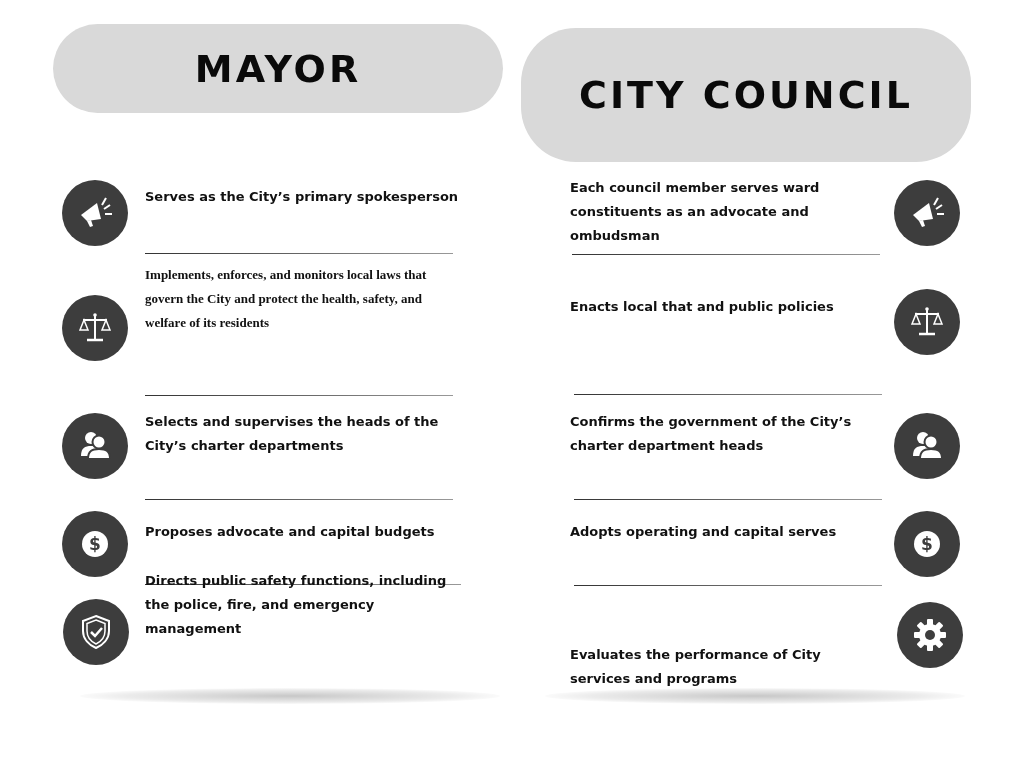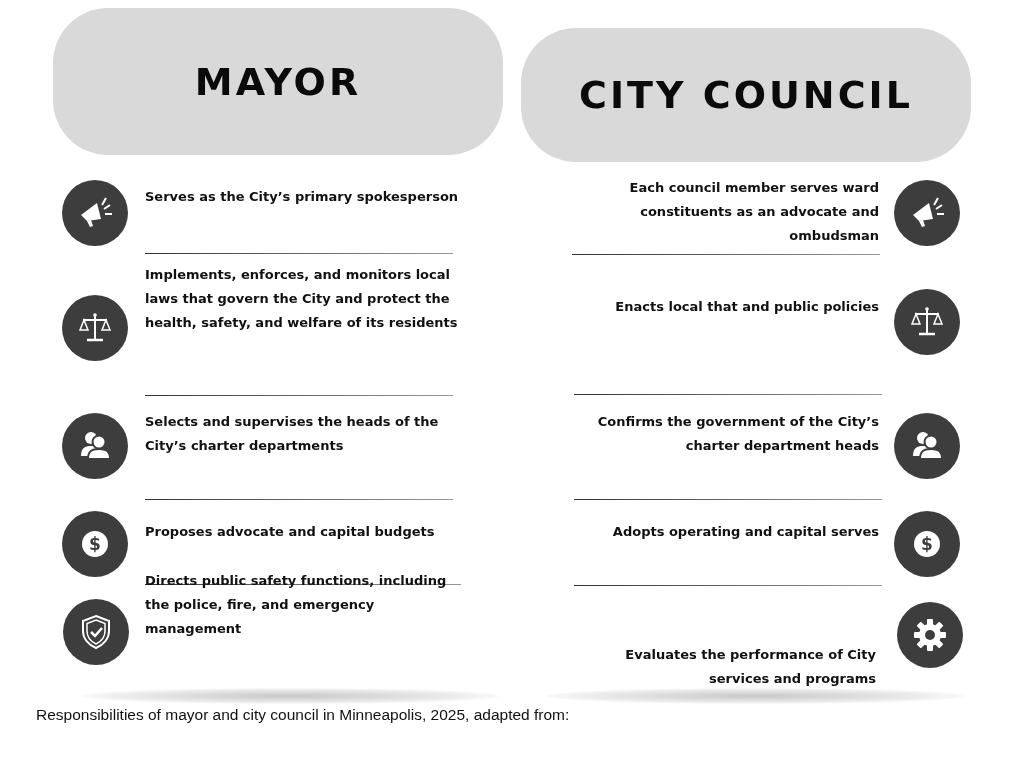--- a/index.html
+++ b/index.html
@@ -1,30 +1,30 @@
 <!DOCTYPE html>
 <html><head>
   <meta charset="utf-8">
   <style>
     html, body { margin: 0; padding: 0; }
     body { width: 1024px; height: 768px; background: #ffffff; position: relative; overflow: hidden;
       font-family: "DejaVu Sans", sans-serif; color: #111; }
-    .header { position: absolute; top: 8px; height: 147px; background: #d9d9d9; border-radius: 55px;
+    .header { position: absolute; top: 24px; height: 89px; background: #d9d9d9; border-radius: 55px;
       display: flex; align-items: center; justify-content: center; }
     .header span { font-family: "DejaVu Sans", sans-serif; font-weight: bold; font-size: 38px; letter-spacing: 3px; color: #0a0a0a; }
     #h-mayor { left: 53px; width: 450px; }
     #h-council { left: 521px; width: 450px; top: 28px; height: 134px; align-items: center; }
     .shadow { position: absolute; top: 688px; height: 16px; border-radius: 50%;
       background: radial-gradient(ellipse at center, rgba(0,0,0,0.22) 0%, rgba(0,0,0,0.08) 55%, rgba(0,0,0,0) 75%); }
     .icon { position: absolute; width: 66px; height: 66px; border-radius: 50%; background: #3d3d3d;
       display: flex; align-items: center; justify-content: center; }
     .icon svg { width: 40px; height: 40px; }
     .txt { position: absolute; font-family: "DejaVu Sans", sans-serif; font-weight: bold; font-size: 13px; line-height: 24px; color: #111; }
     .left .txt { text-align: left; }
-    .right .txt { text-align: right; }
+    .right .txt { text-align: left; }
     .divider { position: absolute; height: 1px; background: linear-gradient(to right, #333, #999); }
     .caption { position: absolute; left: 36px; top: 704px; font-family: "Liberation Sans", sans-serif; font-size: 15.5px; line-height: 22px; color: #111; }
   </style>
 </head>
 <body>
 
 <div class="header" id="h-mayor">
   <span>MAYOR</span>
 </div>
 <div class="header" id="h-council">
@@ -83,21 +83,21 @@
       </svg>
     </div>
   <div class="txt" style="left:145px; top:185px; width:320px;">Serves as the City’s primary spokesperson</div>
   <div class="divider" style="left:145px; top:253px; width:308px;"></div>
 
   <div class="icon" style="left:62px; top:295px;">
       <svg>
         <use href="#sym-scales"></use>
       </svg>
     </div>
-  <div class="txt" style="left:145px; top:263px; width:318px;">Implements, enforces, and monitors local laws that govern the City and protect the health, safety, and welfare of its residents</div>
+  <div class="txt" style="left:145px; top:263px; width:318px;font-family:Liberation Serif, serif;">Implements, enforces, and monitors local laws that govern the City and protect the health, safety, and welfare of its residents</div>
   <div class="divider" style="left:145px; top:395px; width:308px;"></div>
 
   <div class="icon" style="left:62px; top:413px;">
       <svg>
         <use href="#sym-people"></use>
       </svg>
     </div>
   <div class="txt" style="left:145px; top:410px; width:300px;">Selects and supervises the heads of the City’s charter departments</div>
   <div class="divider" style="left:145px; top:499px; width:308px;"></div>
 
@@ -155,14 +155,13 @@
       <svg>
         <use href="#sym-gear"></use>
       </svg>
     </div>
 </div>
 
 <div class="shadow" style="left:80px; width:420px;"></div>
 <div class="shadow" style="left:545px; width:420px;"></div>
 
 <div class="caption">
-  <div>Responsibilities of mayor and city council in Minneapolis, 2025, adapted from:</div>
 </div>
 
 </body></html>

